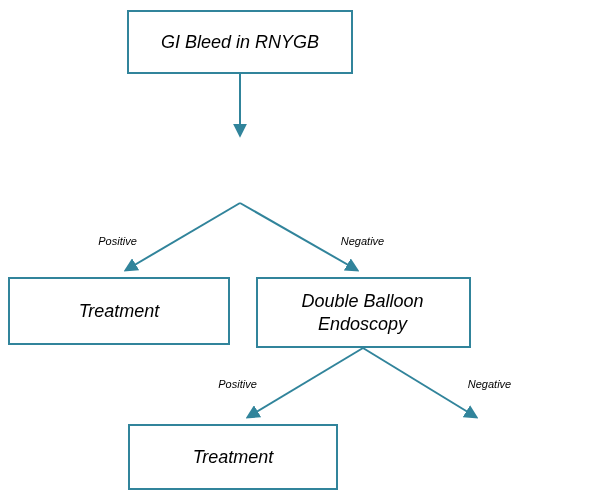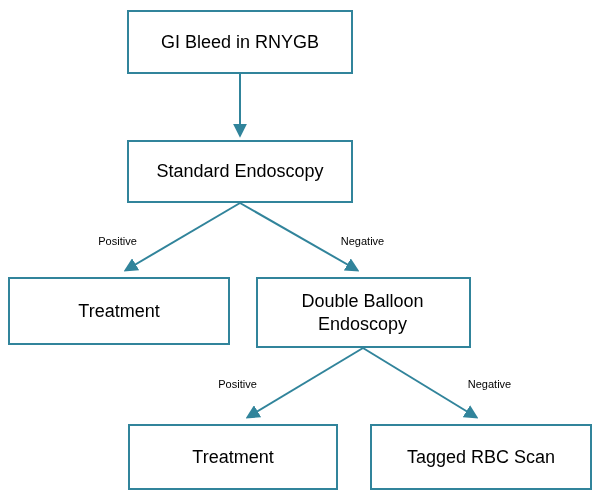--- a/index.html
+++ b/index.html
@@ -6,20 +6,21 @@
   html, body { background: #ffffff; }
   body {
     font-family: "Liberation Sans", sans-serif;
     width: 600px; height: 503px;
     overflow: hidden;
   }
   .canvas {
     position: relative;
     width: 600px; height: 503px;
     background: var(--background, #ffffff);
+    font-style: italic;
   }
   .edges {
     position: absolute; left: 0; top: 0;
     width: 100%; height: 100%;
     pointer-events: none;
   }
   .edges line {
     stroke: var(--accent, #31849B);
     stroke-width: 2;
   }
@@ -70,38 +71,32 @@
     <line x1="240" y1="203" x2="126" y2="270" marker-end="url(#arrow)"></line>
     <line x1="240" y1="203" x2="357" y2="270" marker-end="url(#arrow)"></line>
     <line x1="363" y1="348" x2="248" y2="417" marker-end="url(#arrow)"></line>
     <line x1="363" y1="348" x2="476" y2="417" marker-end="url(#arrow)"></line>
   </svg>
 
   <div class="node n-gi">
     <span>GI Bleed in RNYGB</span>
   </div>
 
-  <div class="node n-standard">
-    <span>Standard Endoscopy</span>
-  </div>
 
   <div class="node n-treat1">
     <span>Treatment</span>
   </div>
 
   <div class="node n-balloon">
     <span>Double Balloon Endoscopy</span>
   </div>
 
   <div class="node n-treat2">
     <span>Treatment</span>
   </div>
 
-  <div class="node n-rbc">
-    <span>Tagged RBC Scan</span>
-  </div>
 
   <div class="edge-label l-pos1">Positive</div>
   <div class="edge-label l-neg1">Negative</div>
   <div class="edge-label l-pos2">Positive</div>
   <div class="edge-label l-neg2">Negative</div>
 
 </div>
 
 </body></html>

